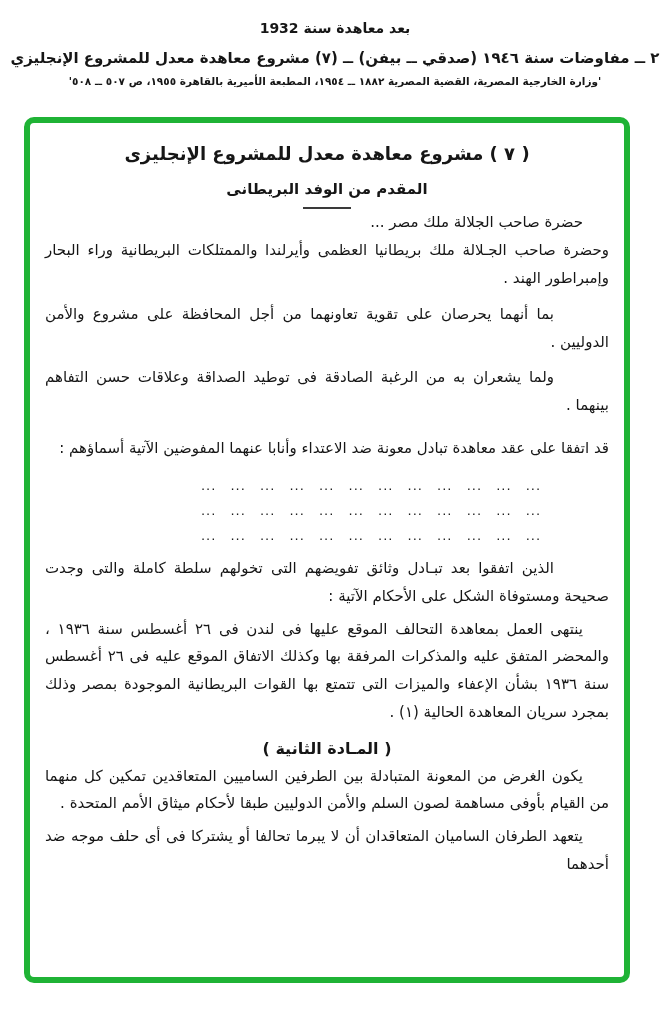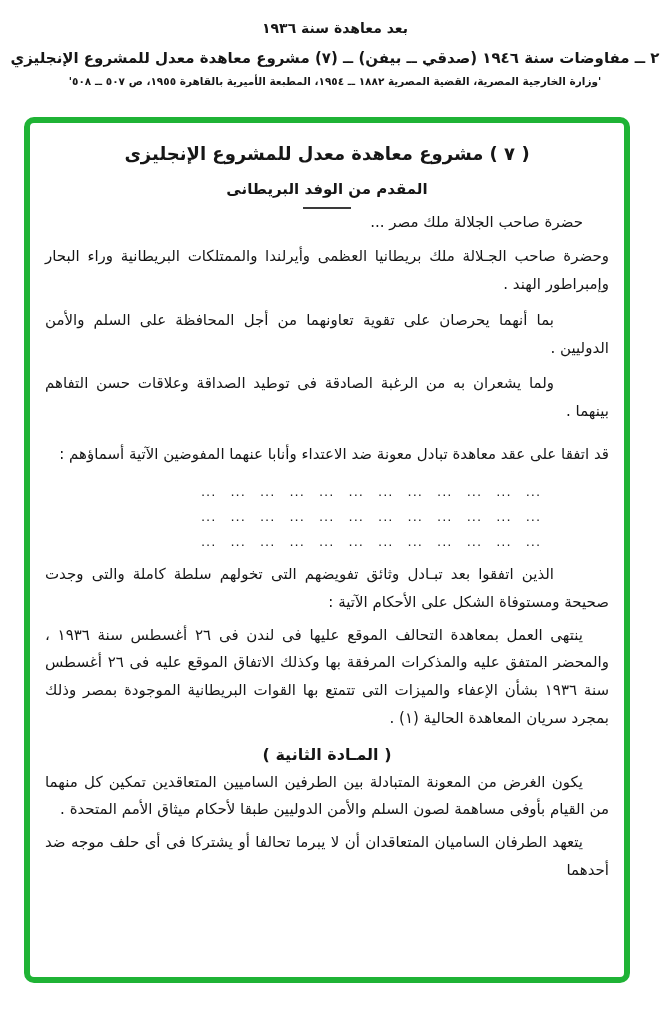--- a/index.html
+++ b/index.html
@@ -78,21 +78,21 @@
   }
   p.body{
     font-size:15px;
     line-height:1.85;
     text-align:justify;
     color:var(--ink);
   }
   p.indent-sm{text-indent:26px;}
   p.indent-lg{text-indent:55px;}
   .p-salutation{}
-  .p-parties{margin-top:6px;}
+  .p-parties{}
   .p-coop{margin-top:9px;}
   .p-friend{margin-top:7px;}
   .p-agree{margin-top:16px;}
   .dots-block{margin-top:10px;}
   .dots-row{
     direction:ltr;
     text-align:center;
     transform:translateX(44px);
     font-size:13px;
     line-height:25px;
@@ -125,34 +125,34 @@
     font-size:12.5px;
     color:var(--ink);
   }
 </style>
 </head>
 <body>
 
 <div class="page">
 
   <header class="page-header">
-    <div class="hdr-line1">بعد معاهدة سنة ١٩٣٦</div>
+    <div class="hdr-line1">بعد معاهدة سنة 1932</div>
     <div class="hdr-line2">٢ ــ مفاوضات سنة ١٩٤٦ (صدقي ــ بيفن) ــ (٧) مشروع معاهدة معدل للمشروع الإنجليزي</div>
     <div class="hdr-line3">'وزارة الخارجية المصرية، القضية المصرية ١٨٨٢ ــ ١٩٥٤، المطبعة الأميرية بالقاهرة ١٩٥٥، ص ٥٠٧ ــ ٥٠٨'</div>
   </header>
 
   <section class="doc-box">
 
     <h1 class="doc-title">( ٧ ) مشروع معاهدة معدل للمشروع الإنجليزى</h1>
     <h2 class="doc-subtitle">المقدم من الوفد البريطانى</h2>
     <div class="subtitle-rule"></div>
 
     <p class="body indent-sm p-salutation">حضرة صاحب الجلالة ملك مصر ...</p>
     <p class="body p-parties">وحضرة صاحب الجـلالة ملك بريطانيا العظمى وأيرلندا والممتلكات البريطانية وراء البحار وإمبراطور الهند .</p>
-    <p class="body indent-lg p-coop">بما أنهما يحرصان على تقوية تعاونهما من أجل المحافظة على السلم والأمن الدوليين .</p>
+    <p class="body indent-lg p-coop">بما أنهما يحرصان على تقوية تعاونهما من أجل المحافظة على مشروع والأمن الدوليين .</p>
     <p class="body indent-lg p-friend">ولما يشعران به من الرغبة الصادقة فى توطيد الصداقة وعلاقات حسن التفاهم بينهما .</p>
     <p class="body p-agree">قد اتفقا على عقد معاهدة تبادل معونة ضد الاعتداء وأنابا عنهما المفوضين الآتية أسماؤهم :</p>
 
     <div class="dots-block">
       <div class="dots-row">... ... ... ... ... ... ... ... ... ... ... ...</div>
       <div class="dots-row">... ... ... ... ... ... ... ... ... ... ... ...</div>
       <div class="dots-row">... ... ... ... ... ... ... ... ... ... ... ...</div>
     </div>
 
     <p class="body indent-lg p-plenipo">الذين اتفقوا بعد تبـادل وثائق تفويضهم التى تخولهم سلطة كاملة والتى وجدت صحيحة ومستوفاة الشكل على الأحكام الآتية :</p>

